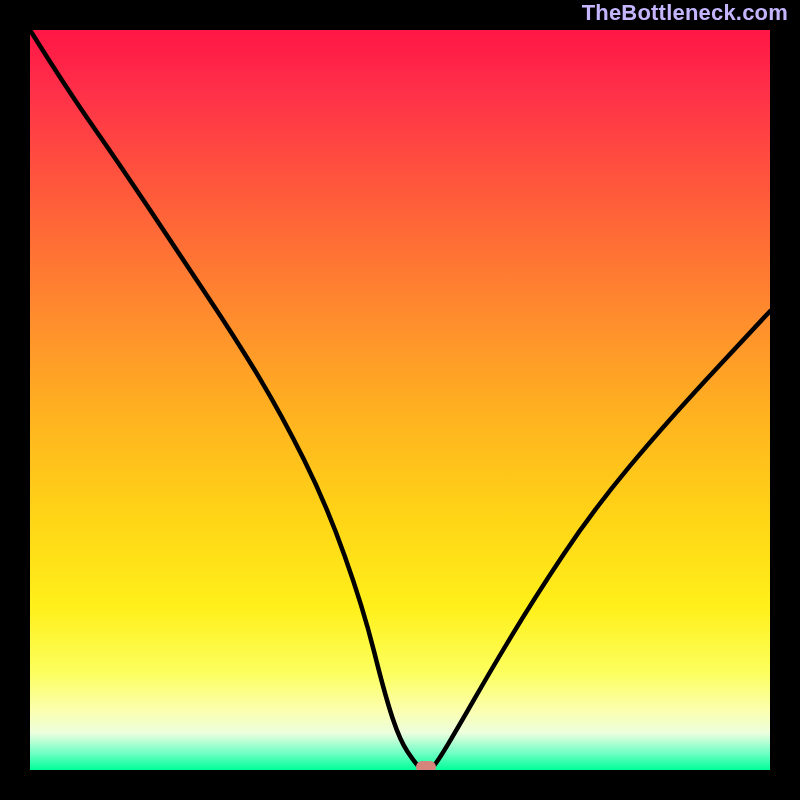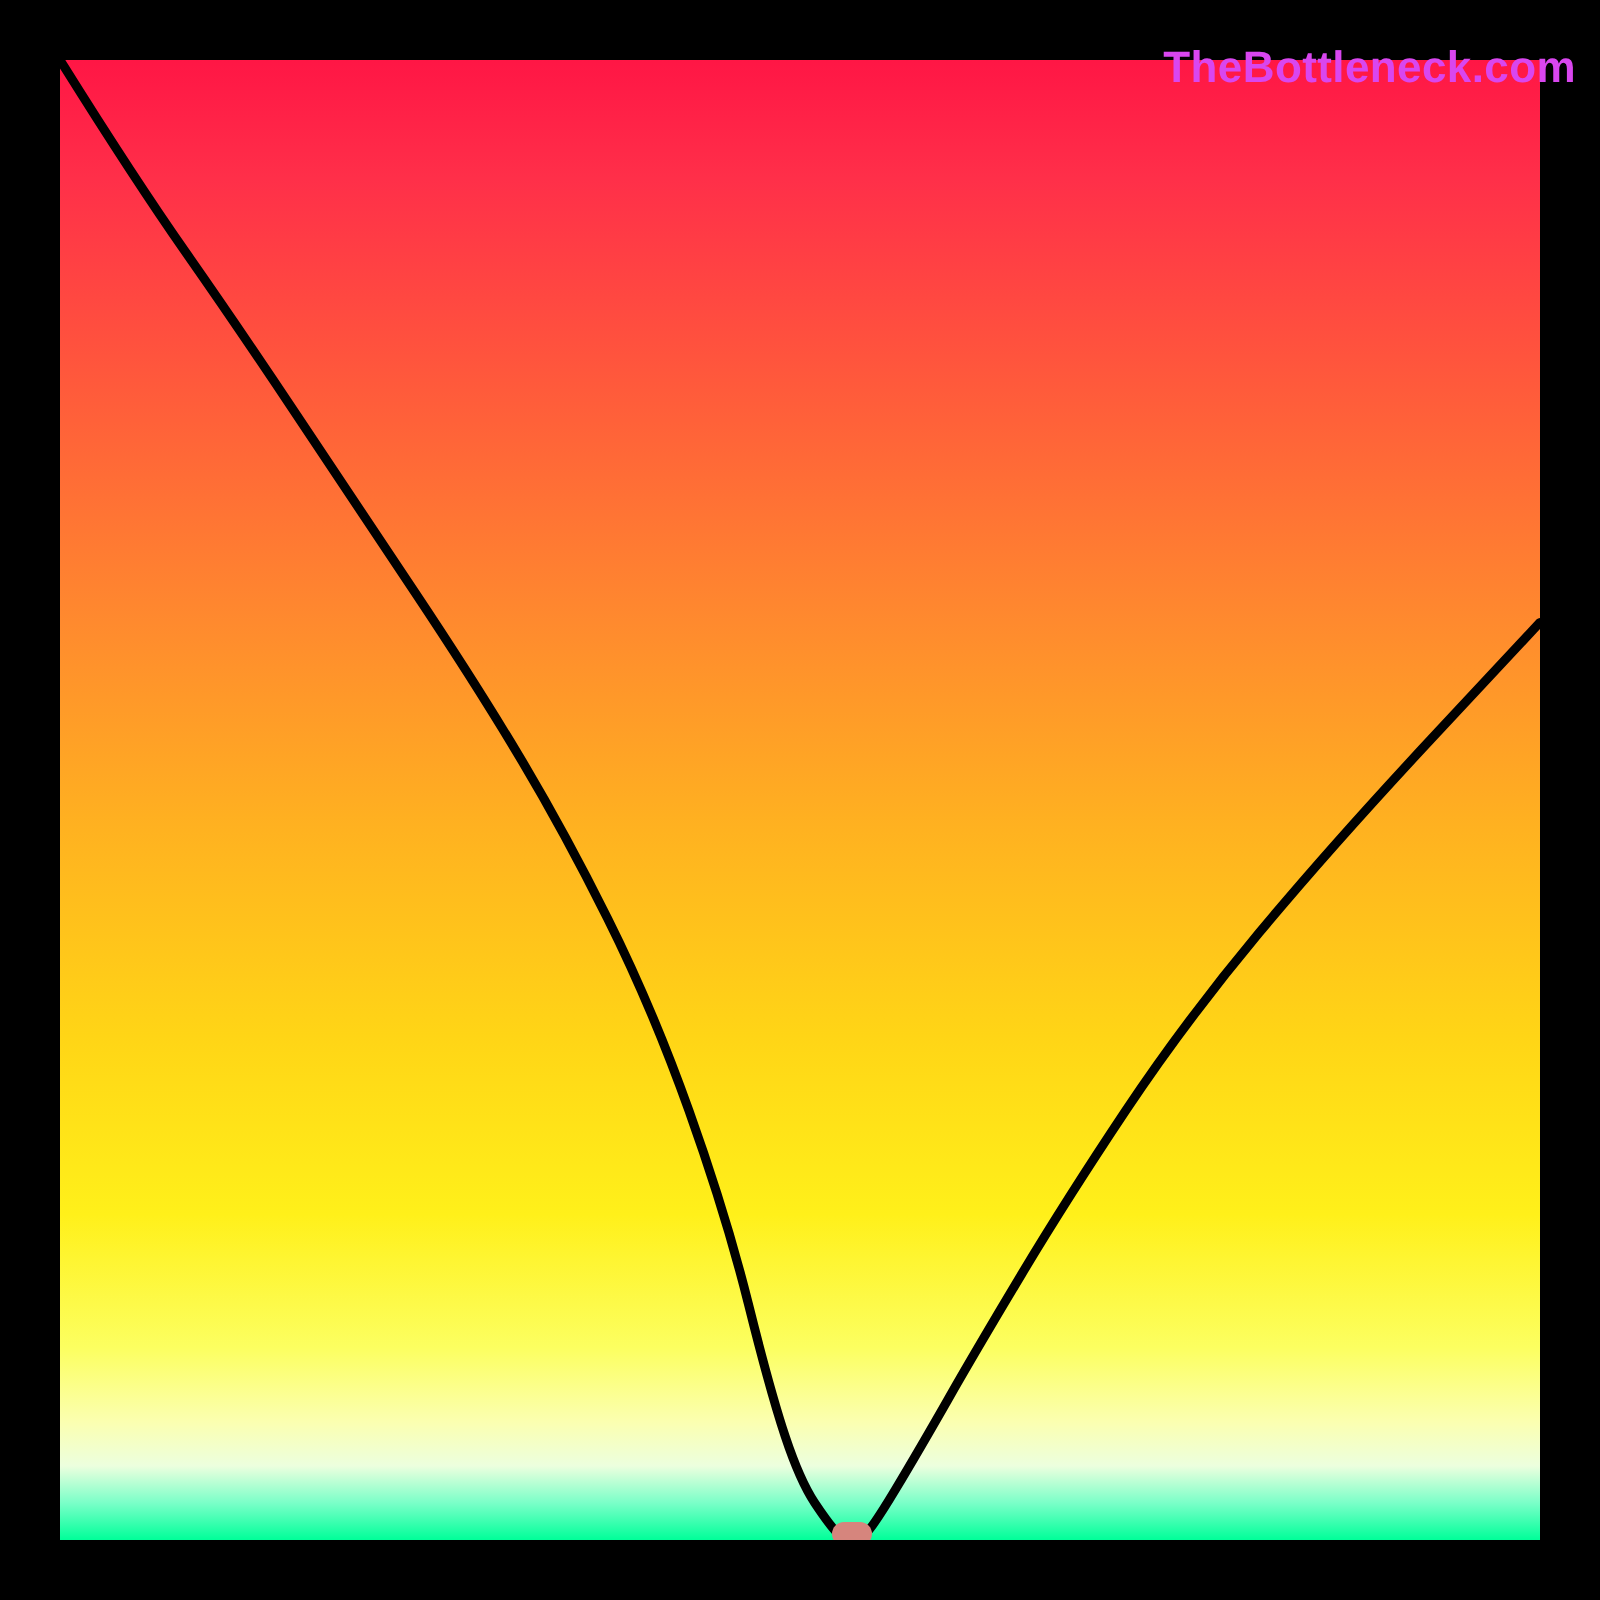--- a/index.html
+++ b/index.html
@@ -11,26 +11,26 @@
     overflow: hidden;
   }
   .container {
     position: relative;
     width: 800px;
     height: 800px;
     background: #000;
   }
   .watermark {
     position: absolute;
-    top: 21px;
+    top: 0;
     right: 12px;
     font-family: Arial, Helvetica, sans-serif;
     font-size: 22px;
     font-weight: 600;
-    color: #d946ef;
+    color: #c4b5fd;
     letter-spacing: 0.2px;
     z-index: 10;
   }
   .plot-area {
     position: absolute;
     left: 30px;
     top: 30px;
     width: 740px;
     height: 740px;
     overflow: hidden;

